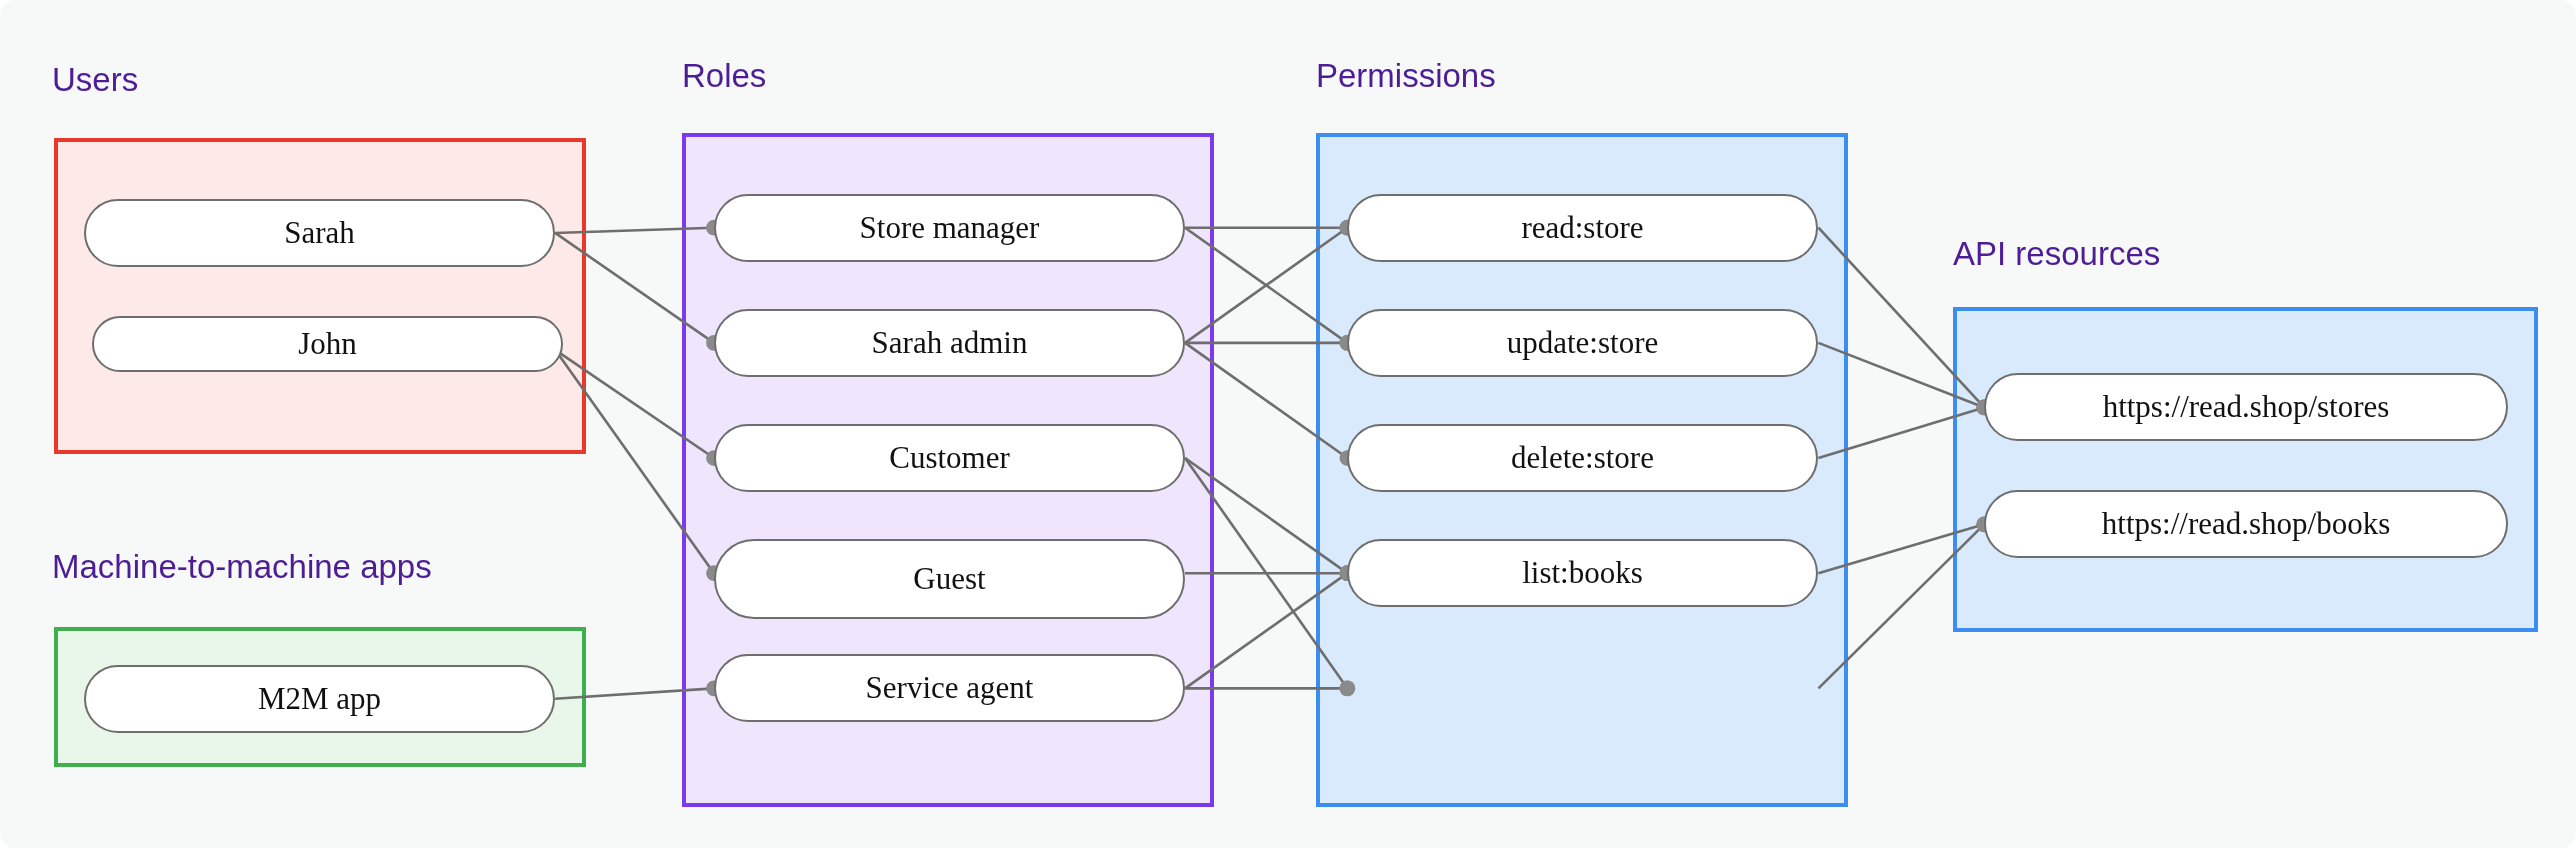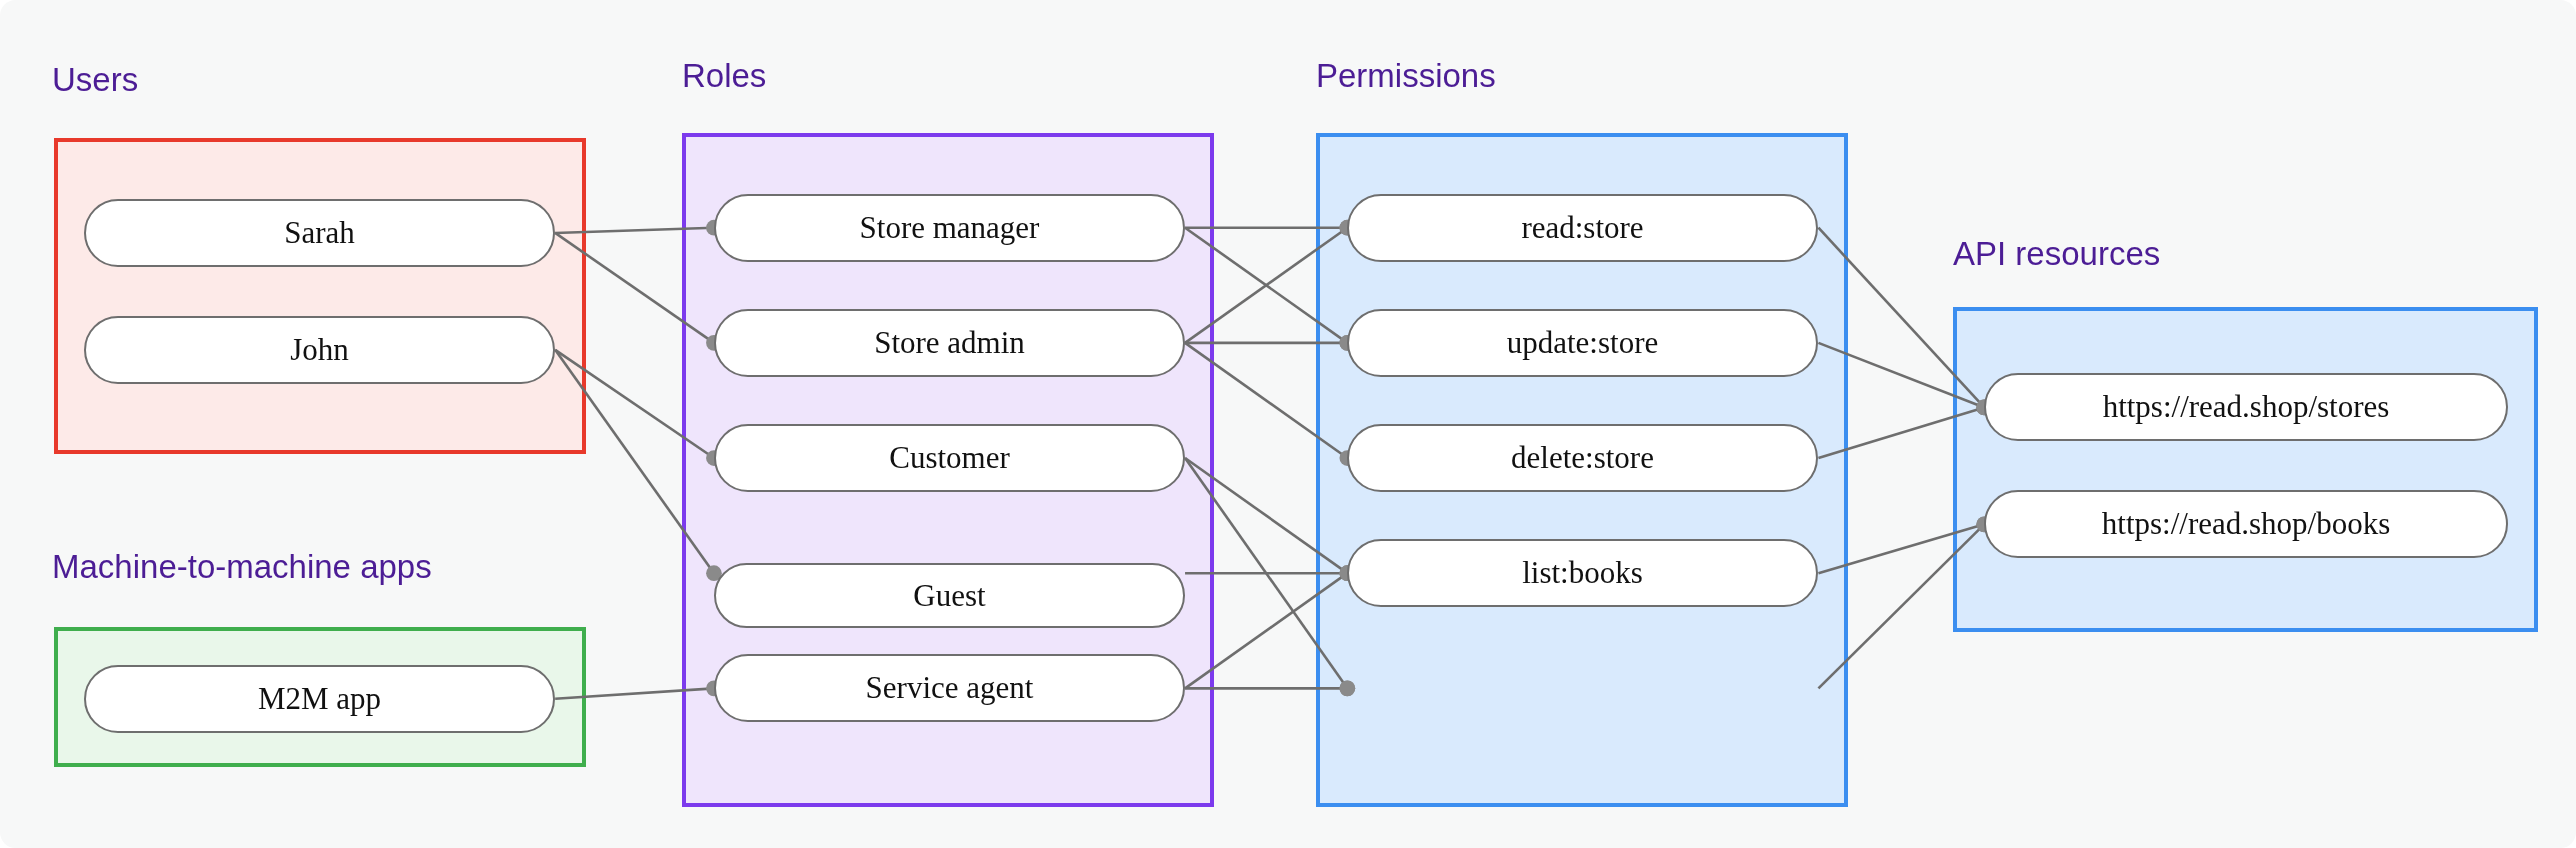--- a/index.html
+++ b/index.html
@@ -110,36 +110,36 @@
     <div class="group-label" style="left: 52px; top: 550px;">Machine-to-machine apps</div>
     <div class="container-box" style="left: 682px; top: 133px; width: 532px; height: 674px; border-color: rgb(124, 58, 237); background: rgb(239, 229, 252);"></div>
     <div class="group-label" style="left: 682px; top: 59px;">Roles</div>
     <div class="container-box" style="left: 1316px; top: 133px; width: 532px; height: 674px; border-color: rgb(59, 142, 240); background: rgb(217, 234, 253);"></div>
     <div class="group-label" style="left: 1316px; top: 59px;">Permissions</div>
     <div class="container-box" style="left: 1953px; top: 307px; width: 585px; height: 325px; border-color: rgb(59, 142, 240); background: rgb(217, 234, 253);"></div>
     <div class="group-label" style="left: 1953px; top: 237px;">API resources</div>
     <div class="node" style="left: 84px; top: 199px; width: 471px; height: 68px;">
       <span>Sarah</span>
     </div>
-    <div class="node" style="left: 84px; top: 316px; width: 471px; height: 68px;">
+    <div class="node" style="left: 92px; top: 316px; width: 471px; height: 56px;">
       <span>John</span>
     </div>
     <div class="node" style="left: 84px; top: 665px; width: 471px; height: 68px;">
       <span>M2M app</span>
     </div>
     <div class="node" style="left: 714px; top: 194px; width: 471px; height: 68px; justify-content: center;">
       <span>Store manager</span>
     </div>
     <div class="node" style="left: 714px; top: 309px; width: 471px; height: 68px;">
-      <span>Store admin</span>
+      <span>Sarah admin</span>
     </div>
     <div class="node" style="left: 714px; top: 424px; width: 471px; height: 68px;">
       <span>Customer</span>
     </div>
-    <div class="node" style="left: 714px; top: 563px; width: 471px; height: 65px;">
+    <div class="node" style="left: 714px; top: 539px; width: 471px; height: 80px;">
       <span>Guest</span>
     </div>
     <div class="node" style="left: 714px; top: 654px; width: 471px; height: 68px;">
       <span>Service agent</span>
     </div>
     <div class="node" style="left: 1347px; top: 194px; width: 471px; height: 68px;">
       <span>read:store</span>
     </div>
     <div class="node" style="left: 1347px; top: 309px; width: 471px; height: 68px;">
       <span>update:store</span>

